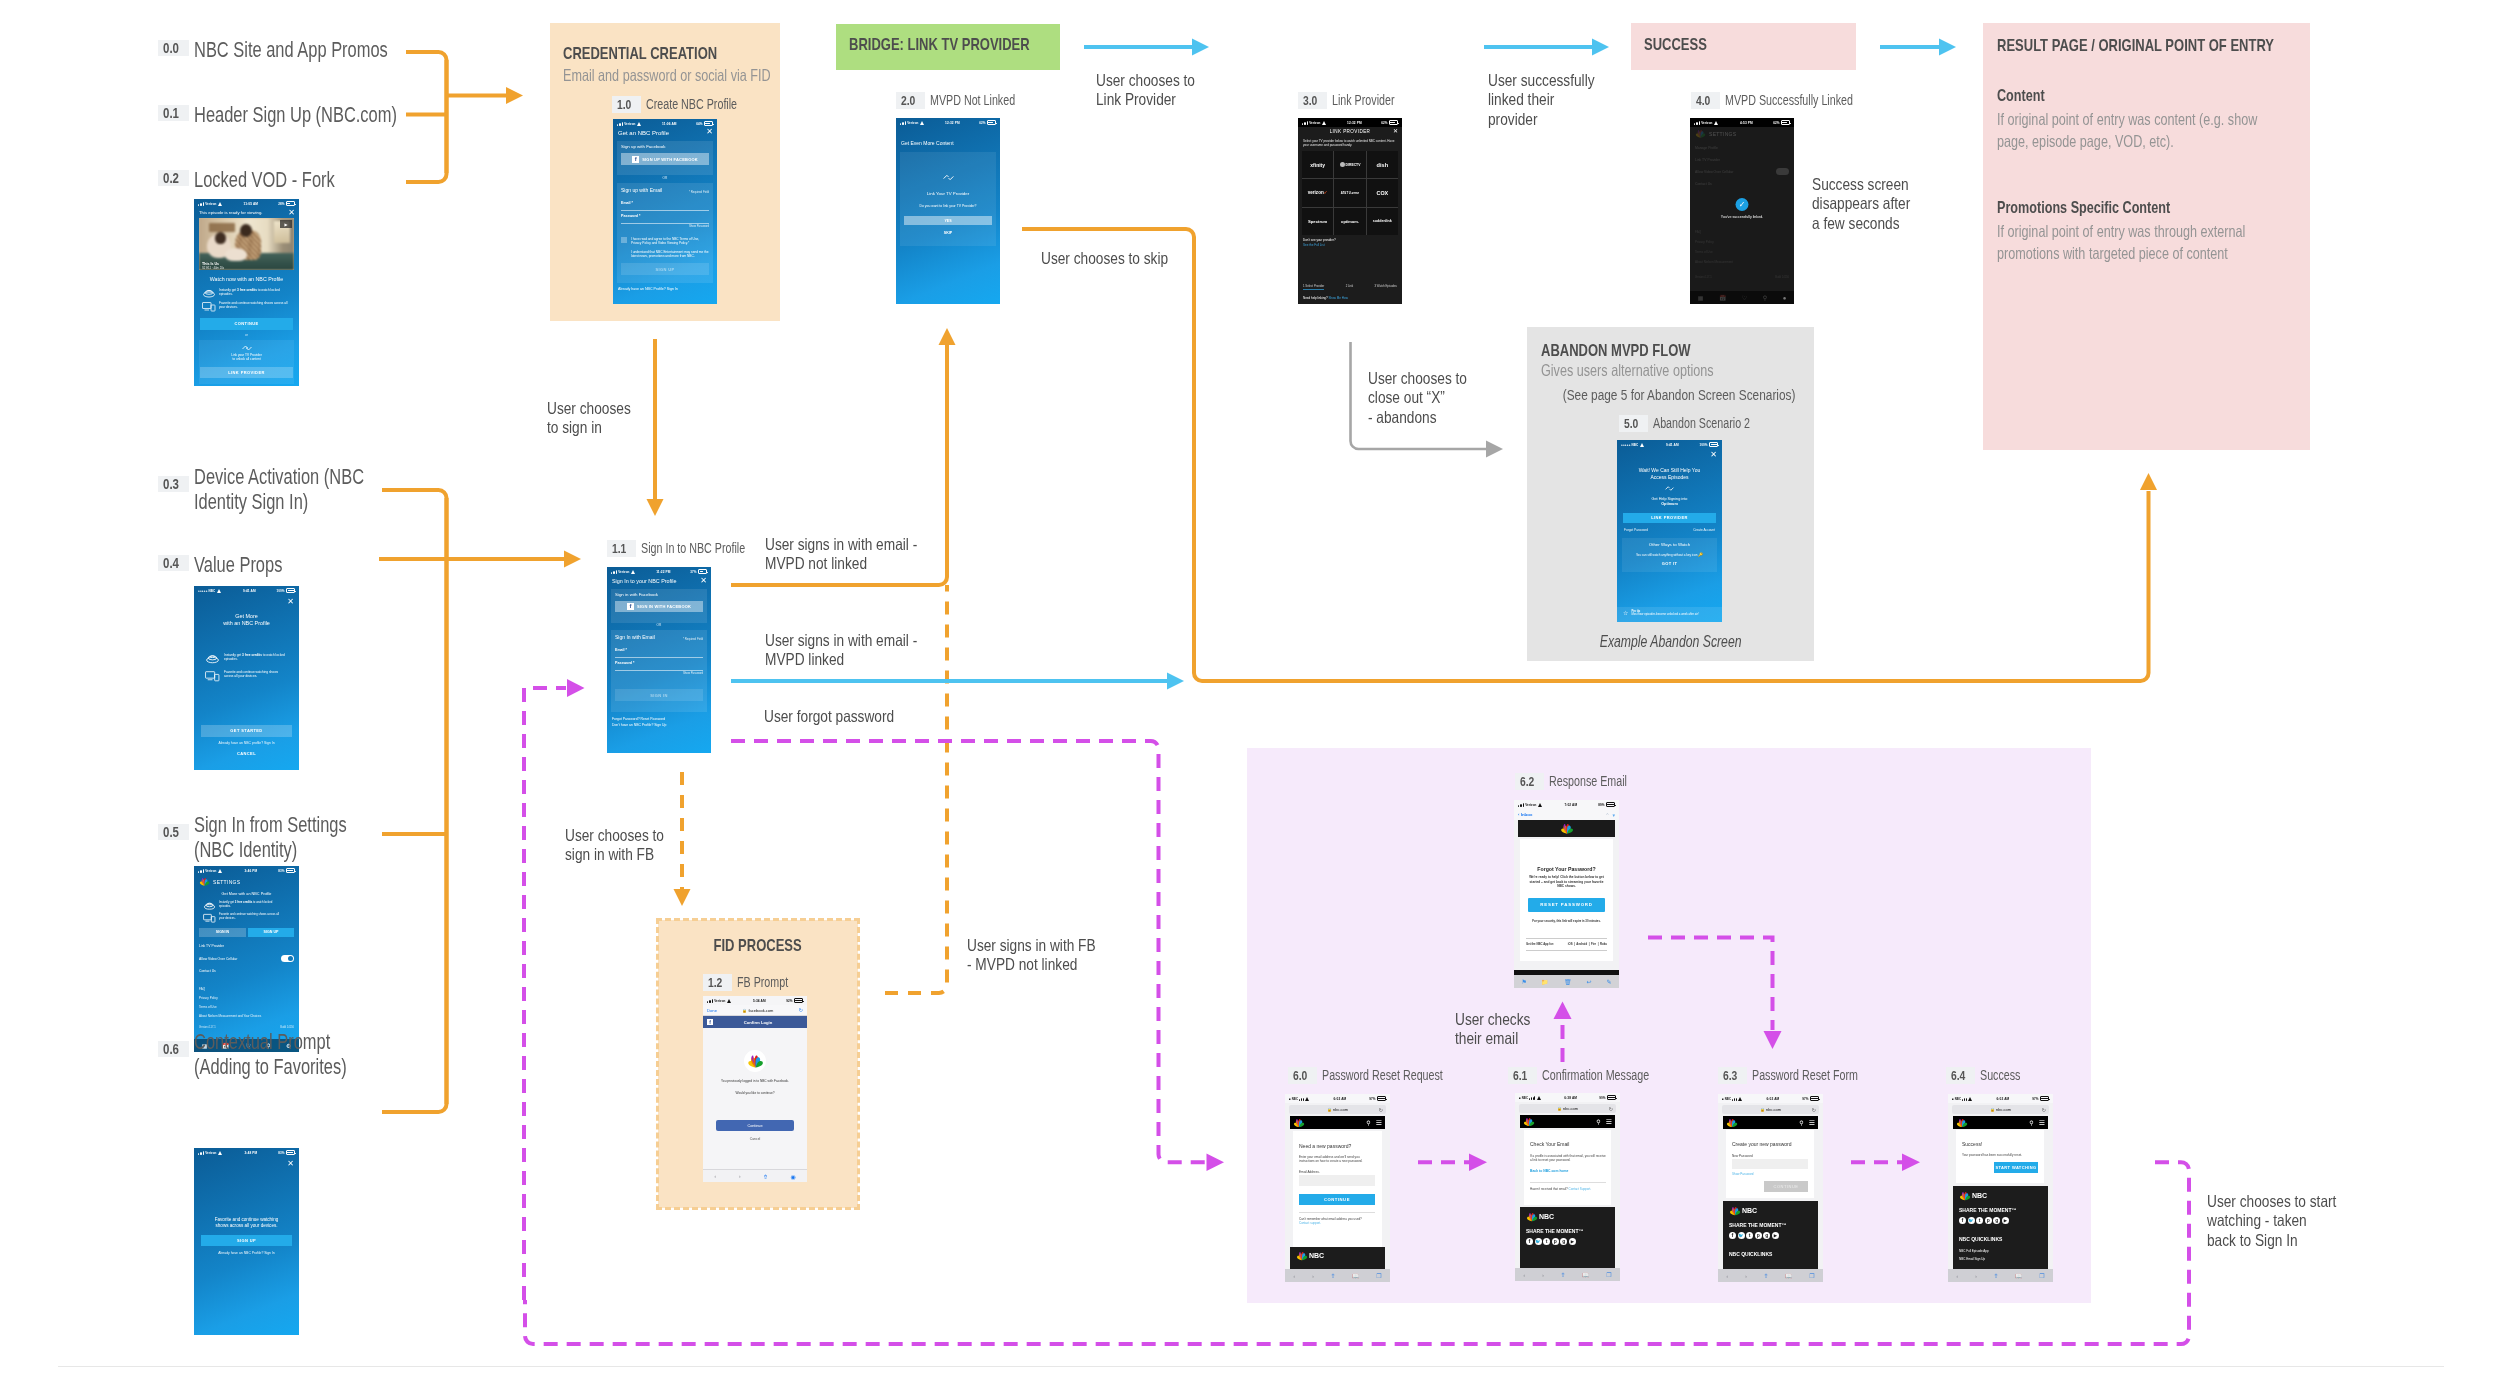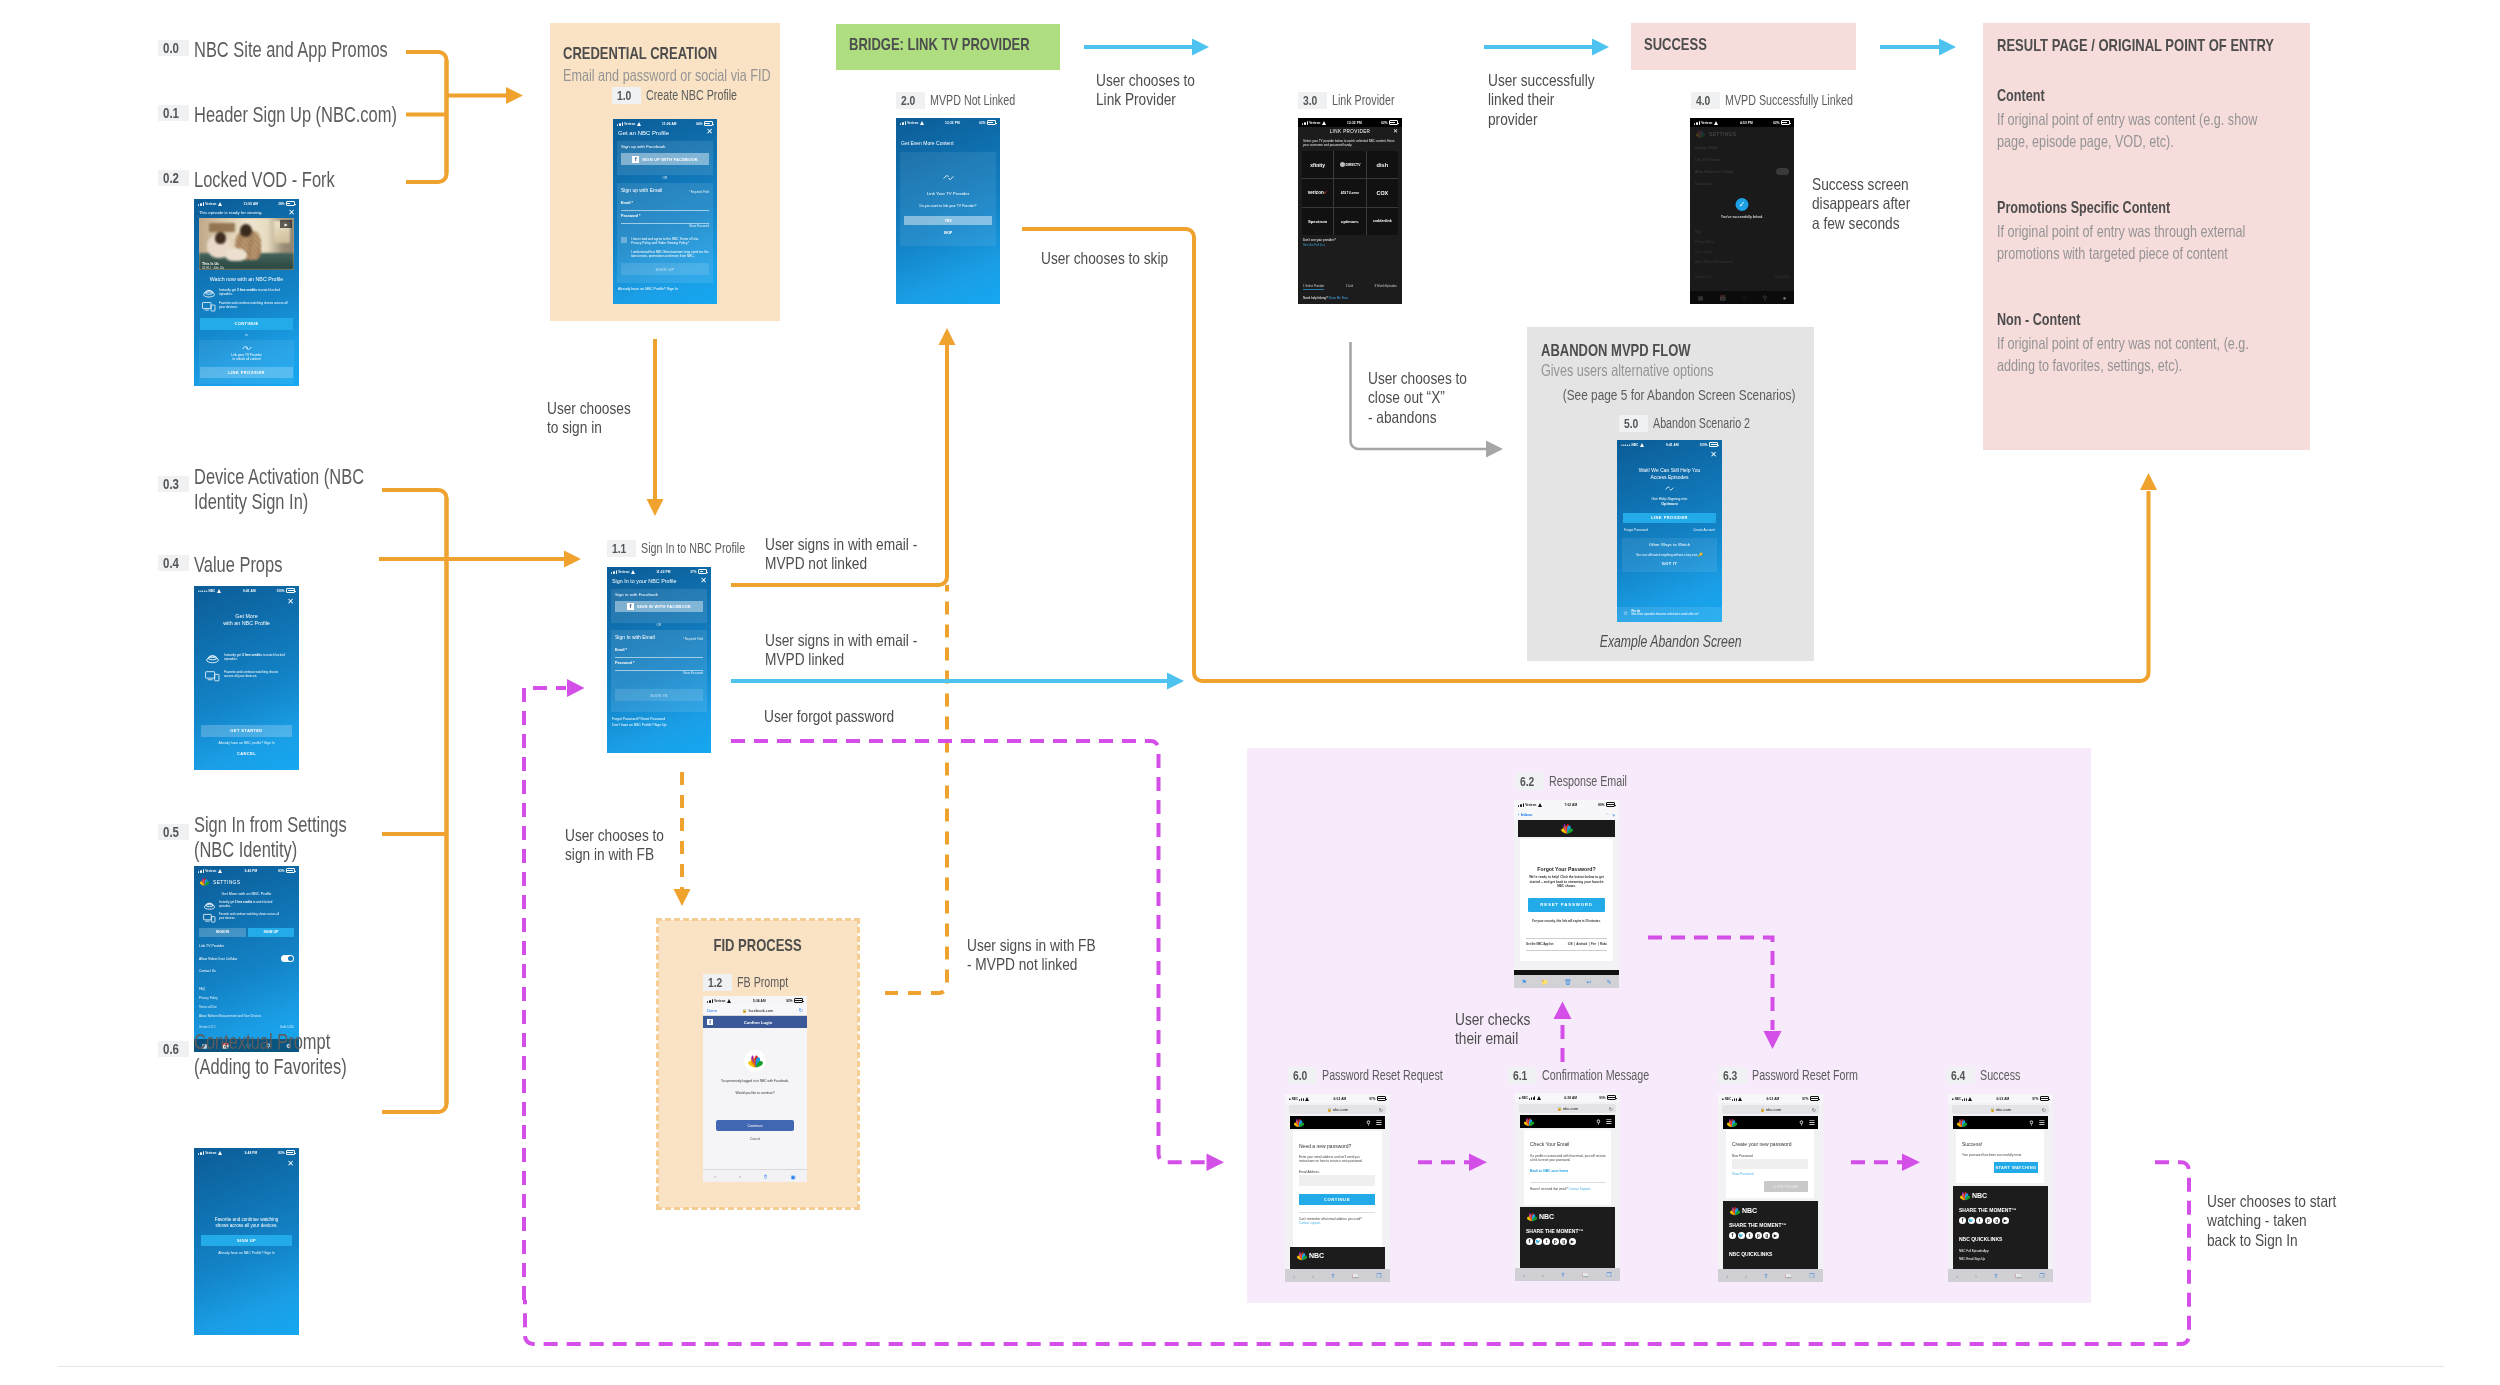--- a/index.html
+++ b/index.html
@@ -80,26 +80,20 @@
     <div>
       <div style="font-size:16.5px;font-weight:bold;color:#4D4D4D;line-height:19px;"><span class="cx">Content</span></div>
       <div style="font-size:16.5px;color:#949494;line-height:22px;margin-top:3px;">
             <span class="cxb">If original point of entry was content (e.g. show page, episode page, VOD, etc).</span>
           </div>
     </div>
     <div style="margin-top:46px;">
       <div style="font-size:16.5px;font-weight:bold;color:#4D4D4D;line-height:19px;"><span class="cx">Promotions Specific Content</span></div>
       <div style="font-size:16.5px;color:#949494;line-height:22px;margin-top:3px;">
             <span class="cxb">If original point of entry was through external promotions with targeted piece of content</span>
-          </div>
-    </div>
-    <div style="margin-top:46px;">
-      <div style="font-size:16.5px;font-weight:bold;color:#4D4D4D;line-height:19px;"><span class="cx">Non - Content</span></div>
-      <div style="font-size:16.5px;color:#949494;line-height:22px;margin-top:3px;">
-            <span class="cxb">If original point of entry was not content, (e.g. adding to favorites, settings, etc).</span>
           </div>
     </div>
   </div>
 </div>
 
 <div class="panel" id="p-abandon" style="left:1527px;top:327px;width:287px;height:334px;background:#E4E4E4;">
   <div class="ptitle" style="margin:14px 0 0 14px;"><span class="cx">ABANDON MVPD FLOW</span></div>
   <div class="psub" style="margin:1px 0 0 14px;"><span class="cx">Gives users alternative options</span></div>
   <div style="text-align:center;font-size:15.5px;color:#5C5C5C;position:absolute;left:0;right:0;top:59px;">
     <span class="cx" style="transform-origin:50% 50%;">(See page 5 for Abandon Screen Scenarios)</span></div>
@@ -1030,21 +1024,21 @@
         <span class="cxb" style="width:232px;">Sign In from Settings (NBC Identity)</span>
       </span>
 </div>
 <div class="ep" style="left:158px;top:1030px;">
   <span class="tag" style="margin-top:11px;"><span class="cx">0.6</span></span>
   <span class="lbl" style="width:180px;white-space:normal;">
         <span class="cxb" style="width:232px;">Contextual Prompt (Adding to Favorites)</span>
       </span>
 </div>
 
-<div class="scap" style="left:612px;top:87px;">
+<div class="scap" style="left:612px;top:96px;">
   <span class="n"><span class="cx">1.0</span></span>
   <span class="t"><span class="cx">Create NBC Profile</span></span>
 </div>
 <div class="scap" style="left:607px;top:540px;">
   <span class="n"><span class="cx">1.1</span></span>
   <span class="t"><span class="cx">Sign In to NBC Profile</span></span>
 </div>
 <div class="scap" style="left:703px;top:974px;">
   <span class="n"><span class="cx">1.2</span></span>
   <span class="t"><span class="cx">FB Prompt</span></span>

